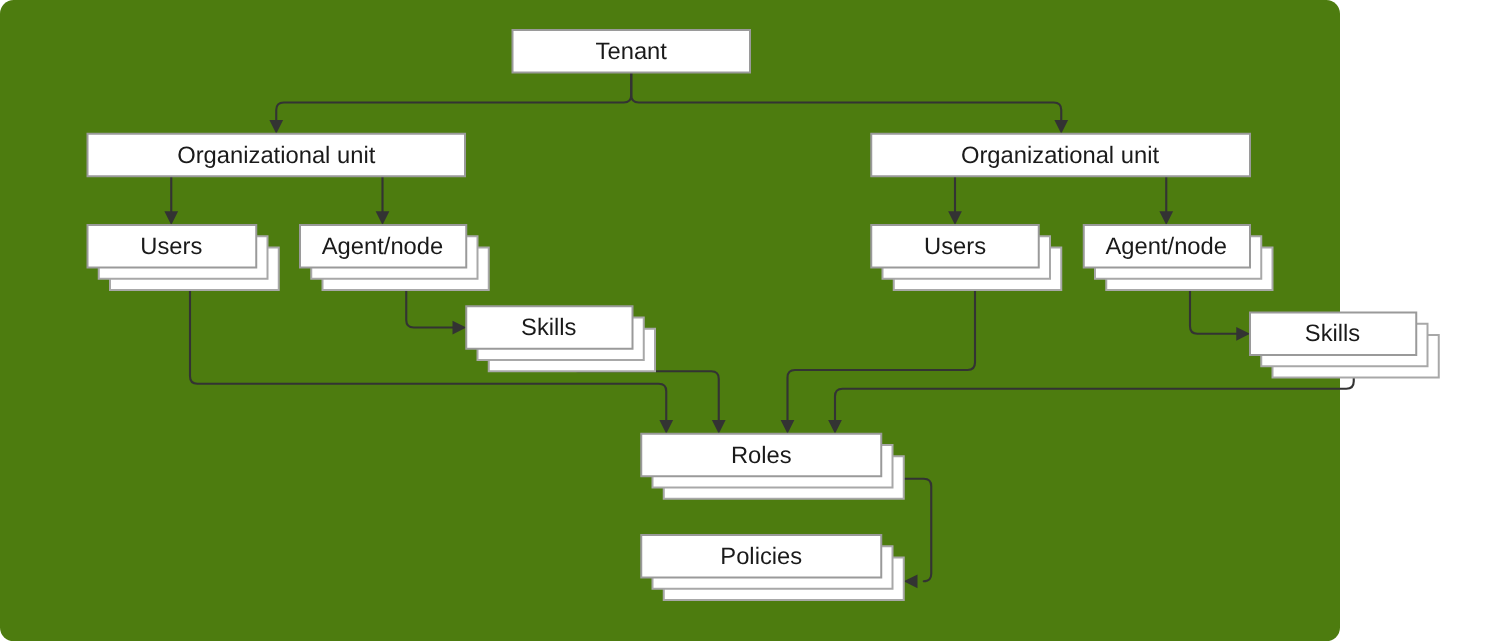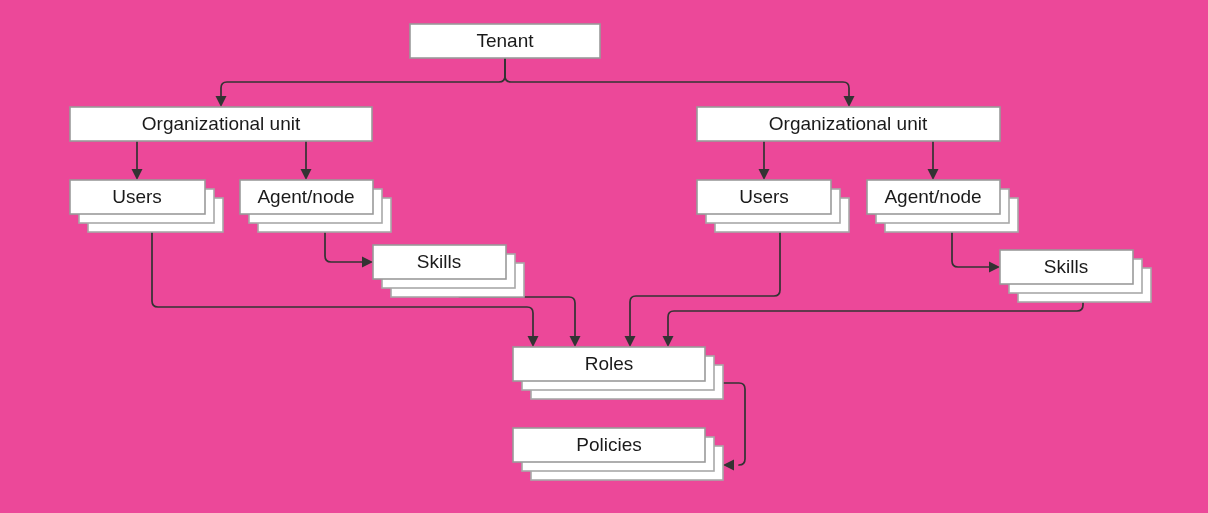--- a/index.html
+++ b/index.html
@@ -8,23 +8,24 @@
     background: #ffffff;
   }
   body {
     width: 1208px;
     height: 513px;
     font-family: "Liberation Sans", sans-serif;
     overflow: hidden;
   }
   #diagram-root {
     position: relative;
-    width: 1208px;
+    width: 1072px;
     height: 513px;
-    background: #ec4899;
+    background: #4d7c0f;
+    border-radius: 11px;
   }
   svg#diagram-svg {
     display: block;
     width: 1208px;
     height: 513px;
   }
   .node-box {
     fill: #ffffff;
     stroke: #9a9a9a;
     stroke-width: 1.6;

